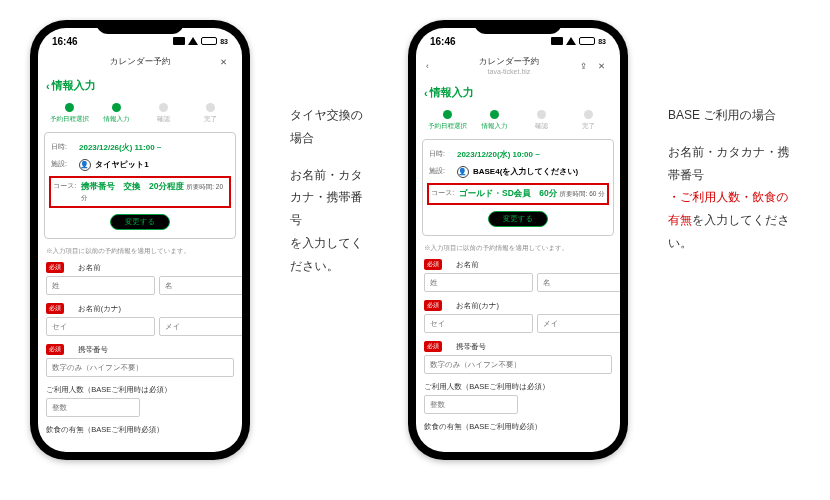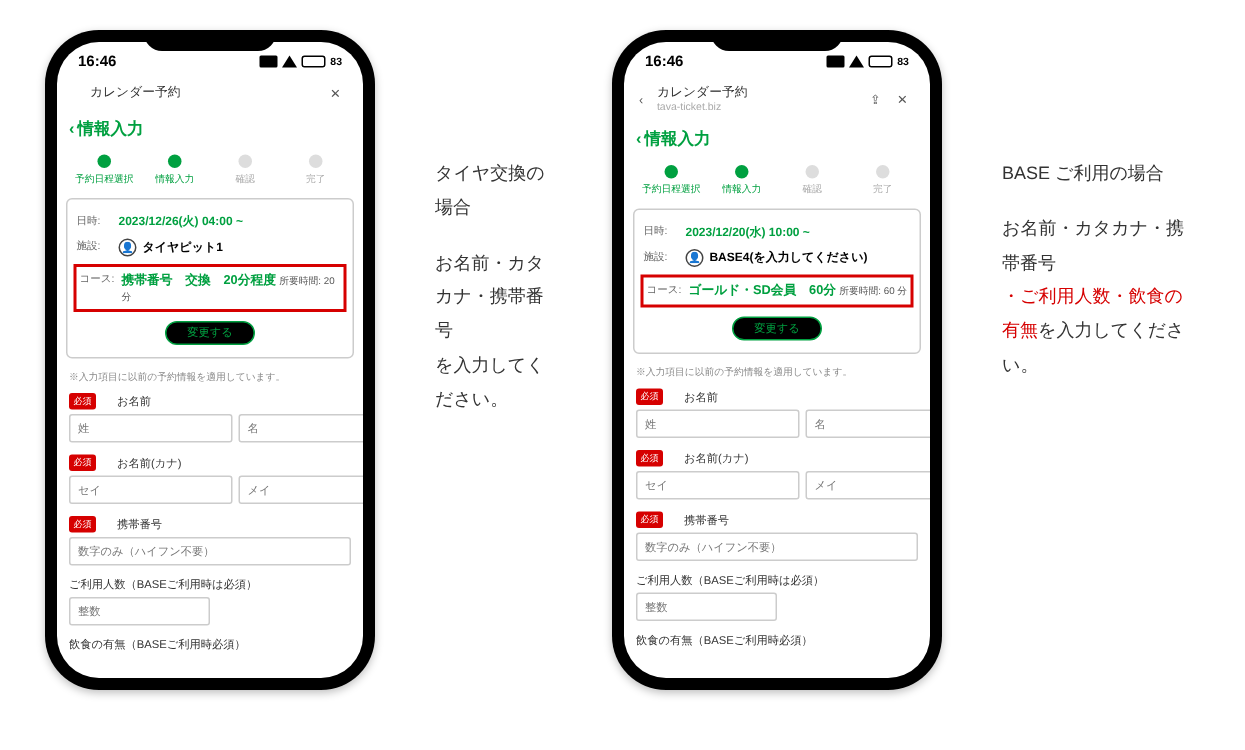--- a/index.html
+++ b/index.html
@@ -13,21 +13,21 @@
   .screen { width: 100%; height: 100%; background: #fff; border-radius: 28px; overflow: hidden; position: relative; font-size: 9px; }
   .notch { position: absolute; top: 0; left: 50%; transform: translateX(-50%); width: 88px; height: 14px; background: #000; border-radius: 0 0 12px 12px; z-index: 5; }
   .statusbar { display: flex; justify-content: space-between; align-items: center; padding: 4px 14px 0; height: 22px; font-size: 10px; font-weight: 600; }
   .st-icons { display: flex; gap: 3px; align-items: center; }
   .sig { width: 12px; height: 8px; background: #000; border-radius: 1px; }
   .wifi { width: 0; height: 0; border-left: 5px solid transparent; border-right: 5px solid transparent; border-bottom: 8px solid #000; }
   .batt { border: 1px solid #000; width: 16px; height: 8px; border-radius: 2px; padding: 1px; }
   .batt-in { background: #000; height: 100%; width: 85%; border-radius: 1px; }
 
   .titlebar { display: flex; justify-content: space-between; align-items: center; padding: 6px 10px 4px; font-size: 8.5px; color: #333; }
-  .titlebar .mid { flex: 1; }
+  .titlebar .mid { text-align: center; flex: 1; }
   .subtit { font-size: 7px; color: #aaa; }
   .x-ic, .share-ic, .back-ic { width: 12px; color: #555; }
 
   .crumb { display: flex; align-items: center; padding: 6px 8px; color: #00a040; font-weight: 600; font-size: 11px; }
   .crumb .chev { margin-right: 2px; font-size: 11px; }
 
   .steps { display: flex; align-items: center; padding: 4px 8px 8px; gap: 0; }
   .step { flex: 1; text-align: center; position: relative; }
   .dot { width: 9px; height: 9px; border-radius: 50%; background: #ddd; margin: 0 auto 3px; }
   .dot.act { background: #00a040; }
@@ -107,21 +107,21 @@
         </div>
         <div class="step">
           <div class="dot "></div>
 
           <div class="slbl ">完了</div>
         </div>
     </div>
     <div class="card">
       <div class="row">
         <span class="row-lbl">日時:</span>
-        <span class="row-val dt">2023/12/26(火) 04:00 ~</span>
+        <span class="row-val dt">2023/12/26(火) 11:00 ~</span>
       </div>
       <div class="row">
         <span class="row-lbl">施設:</span>
         <span class="row-val fac">
           <span class="fac-ic">👤</span>
           <b>タイヤピット1</b>
         </span>
       </div>
       <div class="row hl">
         <span class="row-lbl">コース:</span>

